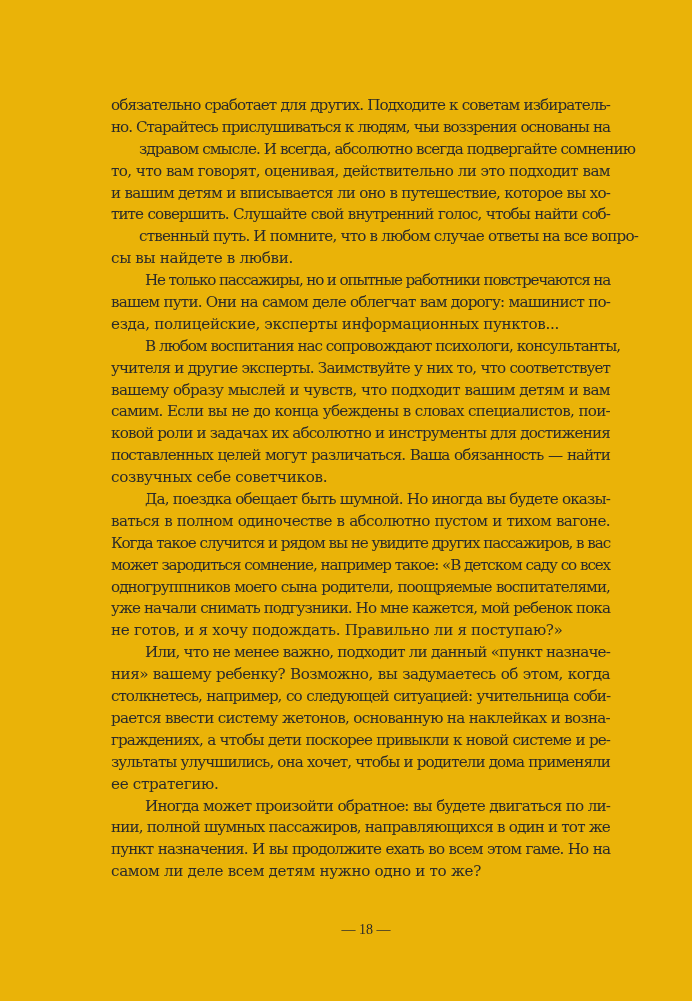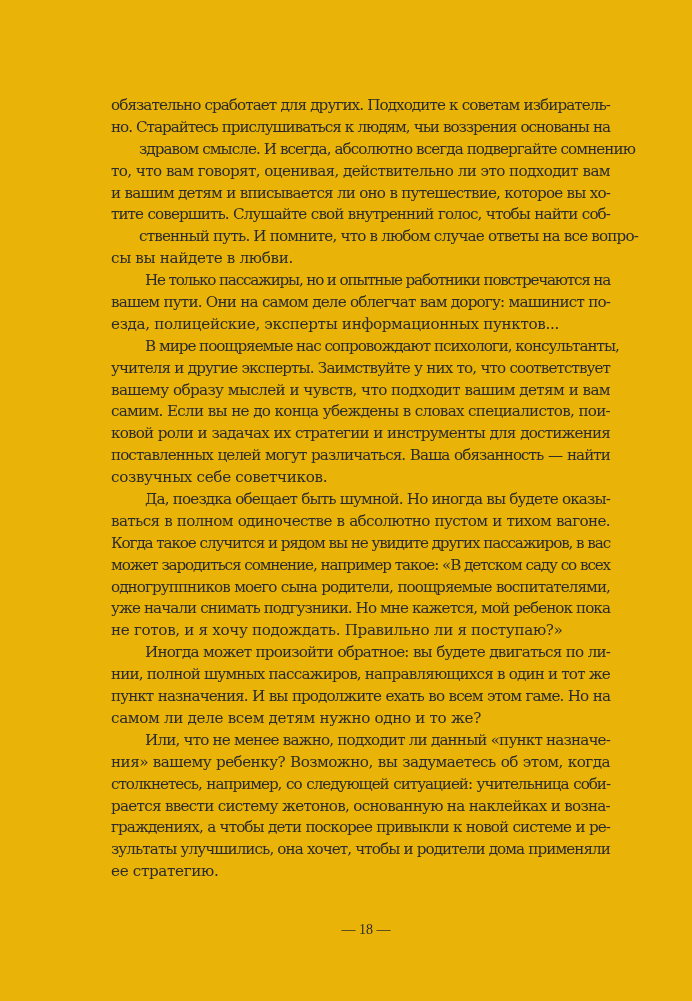--- a/index.html
+++ b/index.html
@@ -39,47 +39,47 @@
         <span class="line" style="letter-spacing: -0.95px;">тите совершить. Слушайте свой внутренний голос, чтобы найти соб-</span>
         <span class="line" style="letter-spacing: -0.85px; margin-left: 28px;">ственный путь. И помните, что в любом случае ответы на все вопро-</span>
         <span class="line last">сы вы найдете в любви.</span>
       </div>
       <div>
         <span class="line indent" style="letter-spacing: -1.25px;">Не только пассажиры, но и опытные работники повстречаются на</span>
         <span class="line" style="letter-spacing: -0.85px;">вашем пути. Они на самом деле облегчат вам дорогу: машинист по-</span>
         <span class="line last">езда, полицейские, эксперты информационных пунктов...</span>
       </div>
       <div>
-        <span class="line indent" style="letter-spacing: -1.05px;">В мире поощряемые нас сопровождают психологи, консультанты,</span>
+        <span class="line indent" style="letter-spacing: -1.05px;">В любом воспитания нас сопровождают психологи, консультанты,</span>
         <span class="line" style="letter-spacing: -0.95px;">учителя и другие эксперты. Заимствуйте у них то, что соответствует</span>
         <span class="line" style="letter-spacing: -0.65px;">вашему образу мыслей и чувств, что подходит вашим детям и вам</span>
         <span class="line" style="letter-spacing: -0.75px;">самим. Если вы не до конца убеждены в словах специалистов, пои-</span>
-        <span class="line" style="letter-spacing: -0.85px;">ковой роли и задачах их стратегии и инструменты для достижения</span>
+        <span class="line" style="letter-spacing: -0.85px;">ковой роли и задачах их абсолютно и инструменты для достижения</span>
         <span class="line" style="letter-spacing: -0.95px;">поставленных целей могут различаться. Ваша обязанность — найти</span>
         <span class="line last">созвучных себе советчиков.</span>
       </div>
       <div>
         <span class="line indent" style="letter-spacing: -0.85px;">Да, поездка обещает быть шумной. Но иногда вы будете оказы-</span>
         <span class="line" style="letter-spacing: -0.65px;">ваться в полном одиночестве в абсолютно пустом и тихом вагоне.</span>
         <span class="line" style="letter-spacing: -1.15px;">Когда такое случится и рядом вы не увидите других пассажиров, в вас</span>
         <span class="line" style="letter-spacing: -1.15px;">может зародиться сомнение, например такое: «В детском саду со всех</span>
         <span class="line" style="letter-spacing: -0.95px;">одногруппников моего сына родители, поощряемые воспитателями,</span>
         <span class="line" style="letter-spacing: -0.95px;">уже начали снимать подгузники. Но мне кажется, мой ребенок пока</span>
         <span class="line last">не готов, и я хочу подождать. Правильно ли я поступаю?»</span>
       </div>
       <div>
-        <span class="line indent" style="letter-spacing: -0.85px;">Иногда может произойти обратное: вы будете двигаться по ли-</span>
-        <span class="line" style="letter-spacing: -0.85px;">нии, полной шумных пассажиров, направляющихся в один и тот же</span>
-        <span class="line" style="letter-spacing: -0.95px;">пункт назначения. И вы продолжите ехать во всем этом гаме. Но на</span>
-        <span class="line last">самом ли деле всем детям нужно одно и то же?</span>
-      </div>
-      <div>
         <span class="line indent" style="letter-spacing: -0.85px;">Или, что не менее важно, подходит ли данный «пункт назначе-</span>
         <span class="line" style="letter-spacing: -0.55px;">ния» вашему ребенку? Возможно, вы задумаетесь об этом, когда</span>
         <span class="line" style="letter-spacing: -1.05px;">столкнетесь, например, со следующей ситуацией: учительница соби-</span>
         <span class="line" style="letter-spacing: -0.75px;">рается ввести систему жетонов, основанную на наклейках и возна-</span>
         <span class="line" style="letter-spacing: -0.95px;">граждениях, а чтобы дети поскорее привыкли к новой системе и ре-</span>
         <span class="line" style="letter-spacing: -0.95px;">зультаты улучшились, она хочет, чтобы и родители дома применяли</span>
         <span class="line last">ее стратегию.</span>
       </div>
+      <div>
+        <span class="line indent" style="letter-spacing: -0.85px;">Иногда может произойти обратное: вы будете двигаться по ли-</span>
+        <span class="line" style="letter-spacing: -0.85px;">нии, полной шумных пассажиров, направляющихся в один и тот же</span>
+        <span class="line" style="letter-spacing: -0.95px;">пункт назначения. И вы продолжите ехать во всем этом гаме. Но на</span>
+        <span class="line last">самом ли деле всем детям нужно одно и то же?</span>
+      </div>
     </div>
   <div class="page-number">— 18 —</div>
 </div>
 
 </body></html>

